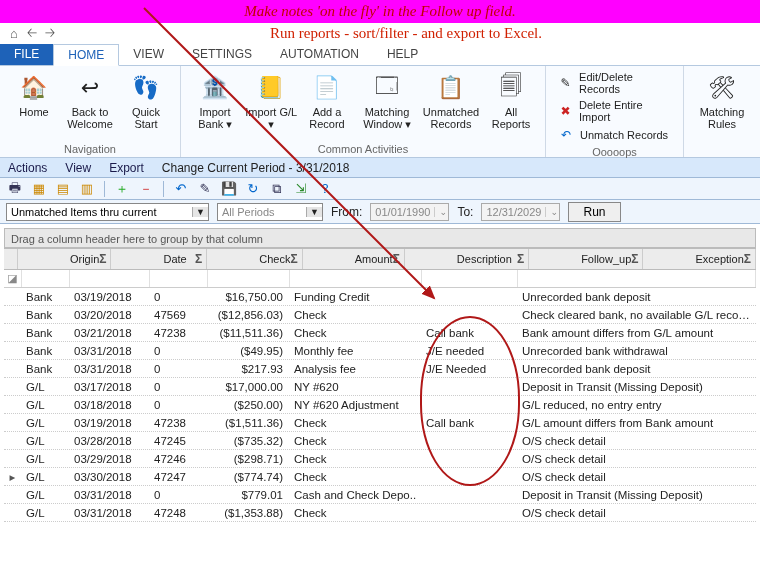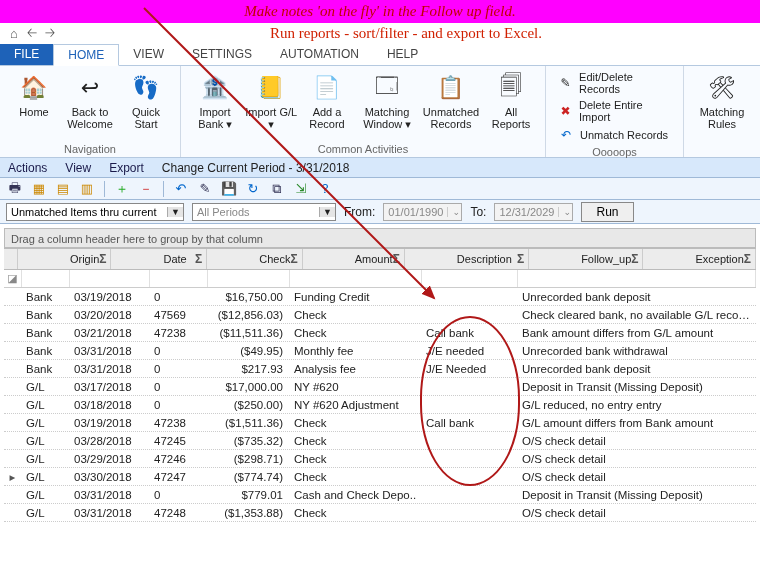--- a/index.html
+++ b/index.html
@@ -214,25 +214,25 @@
   <span class="tb-ico">✎</span>
   <span class="tb-ico">💾</span>
   <span class="tb-ico" style="color:#06c">↻</span>
   <span class="tb-ico">⧉</span>
   <span class="tb-ico" style="color:#2a8a2a">⇲</span>
   <span class="tb-ico" style="color:#06c">？</span>
 </div>
 
 <div class="filterbar">
   <div class="combo">
-    <input style="width: 160px;" value="Unmatched Items thru current">
+    <input style="width: 185px;" value="Unmatched Items thru current">
     <span class="dd">▼</span>
   </div>
   <div class="combo">
-    <input style="width: 126px; color: rgb(136, 136, 136);" value="All Periods">
+    <input style="width: 88px; color: rgb(136, 136, 136);" value="All Periods">
     <span class="dd">▼</span>
   </div>
   <span class="lbl">From:</span>
   <div class="datefield">
     <span>01/01/1990</span>
     <span class="dd">⌄</span>
   </div>
   <span class="lbl">To:</span>
   <div class="datefield">
     <span>12/31/2029</span>

